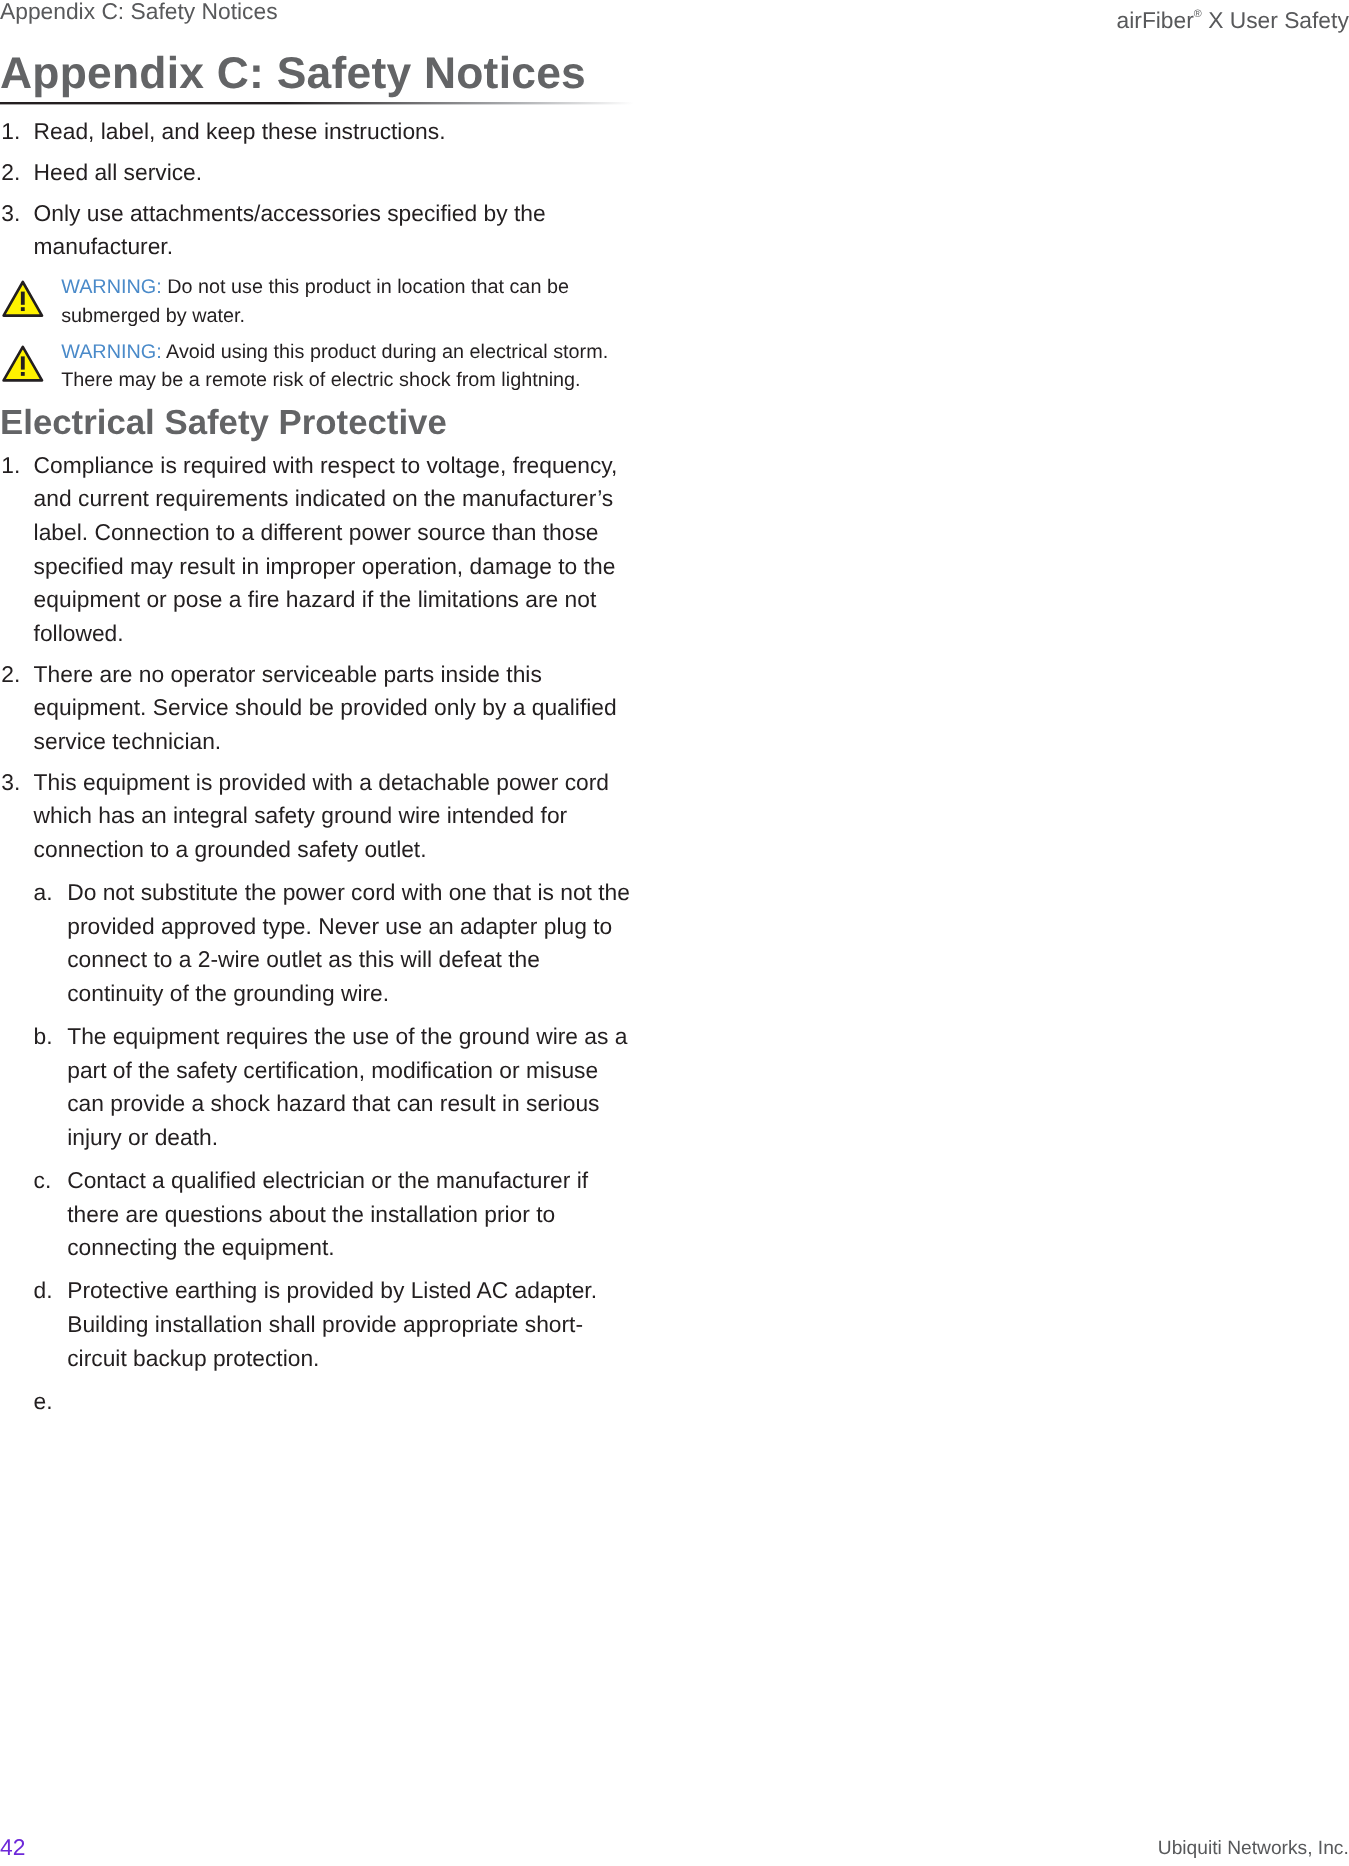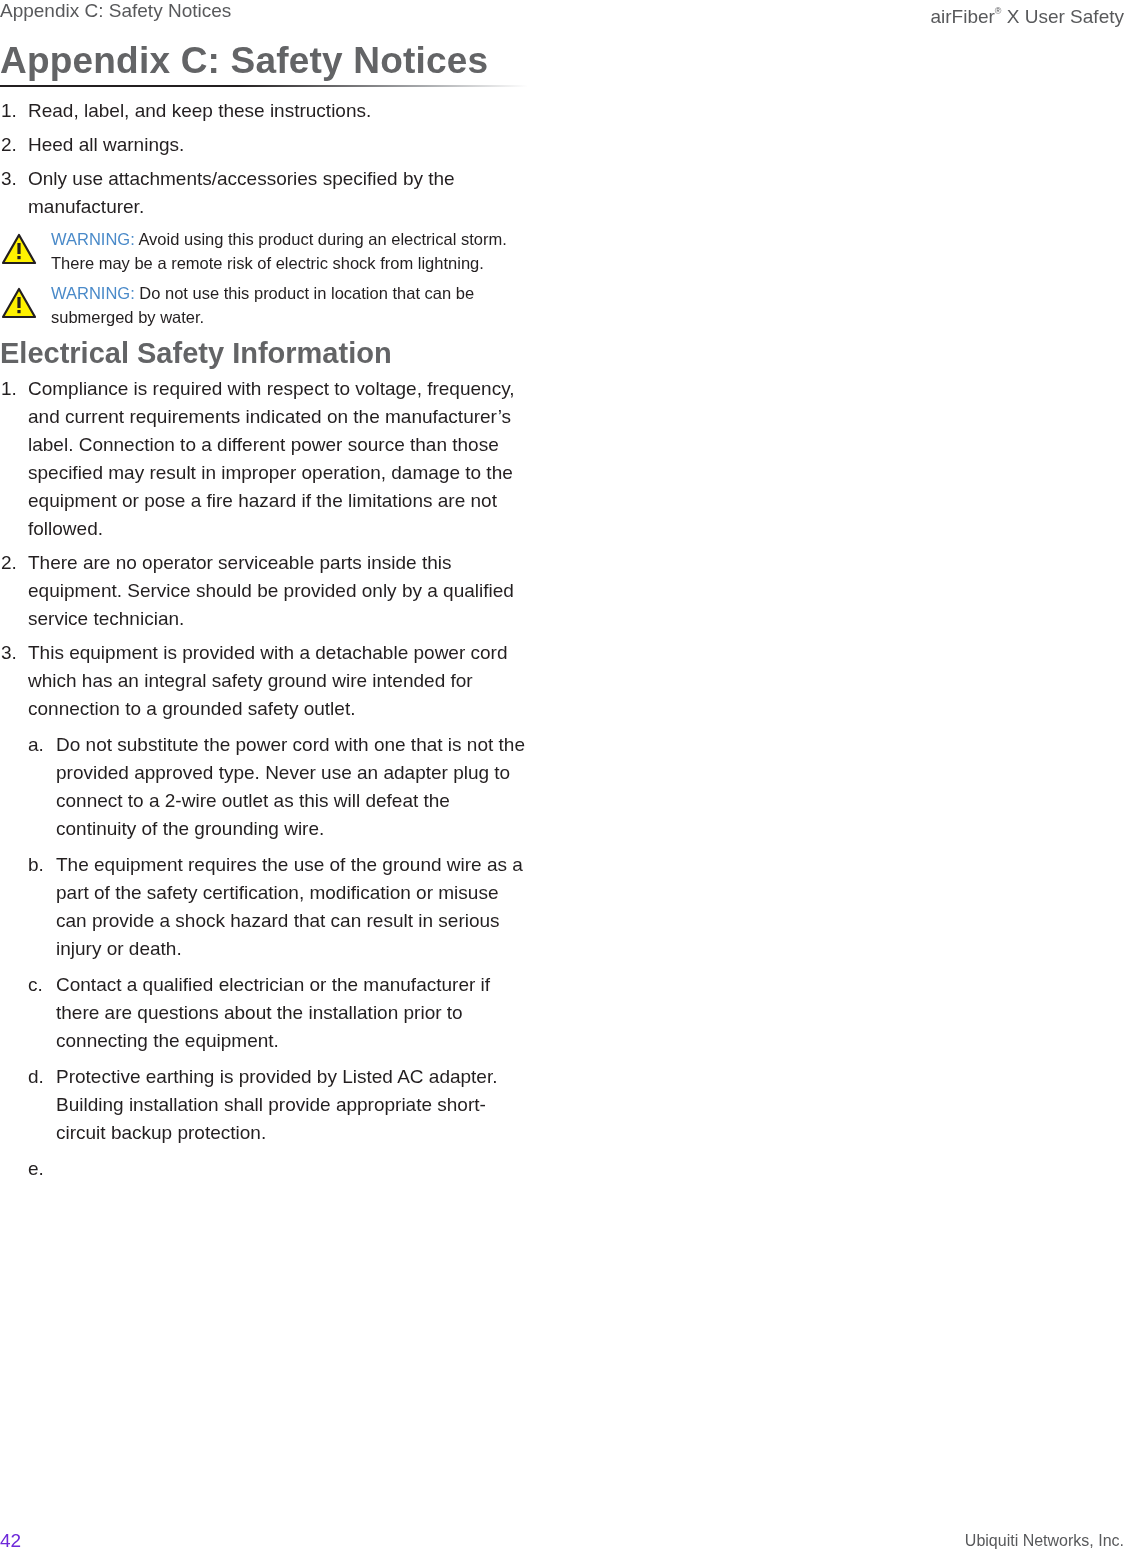--- a/index.html
+++ b/index.html
@@ -58,42 +58,42 @@
 
 <div class="running-header-left">Appendix C: Safety Notices</div>
 <div class="running-header-right"><span>airFiber</span><sup>®</sup><span> X User Safety</span></div>
 
 <div class="content">
   <h1 class="page-title">Appendix C: Safety Notices</h1>
   <div class="title-rule"></div>
 
   <ol class="list">
     <li class="item"><span class="num">1.</span><span>Read, label, and keep these instructions.</span></li>
-    <li class="item"><span class="num">2.</span><span>Heed all warnings.</span></li>
+    <li class="item"><span class="num">2.</span><span>Heed all service.</span></li>
     <li class="item"><span class="num">3.</span><span>Only use attachments/accessories specified by the manufacturer.</span></li>
   </ol>
 
   <div class="warning">
     <svg class="warn-icon" viewBox="0 0 36 32">
       <path d="M18 2 L34 30 L2 30 Z" fill="#fff200" stroke="#231f20" stroke-width="2.2" stroke-linejoin="round"></path>
       <rect x="16.4" y="10" width="3.2" height="11" fill="#231f20"></rect>
       <rect x="16.4" y="23" width="3.2" height="3.2" fill="#231f20"></rect>
     </svg>
-    <span class="warn-label">WARNING:</span><span> Avoid using this product during an electrical storm. There may be a remote risk of electric shock from lightning.</span>
+    <span class="warn-label">WARNING:</span><span> Do not use this product in location that can be submerged by water.</span>
   </div>
   <div class="warning">
     <svg class="warn-icon" viewBox="0 0 36 32">
       <path d="M18 2 L34 30 L2 30 Z" fill="#fff200" stroke="#231f20" stroke-width="2.2" stroke-linejoin="round"></path>
       <rect x="16.4" y="10" width="3.2" height="11" fill="#231f20"></rect>
       <rect x="16.4" y="23" width="3.2" height="3.2" fill="#231f20"></rect>
     </svg>
-    <span class="warn-label">WARNING:</span><span> Do not use this product in location that can be submerged by water.</span>
+    <span class="warn-label">WARNING:</span><span> Avoid using this product during an electrical storm. There may be a remote risk of electric shock from lightning.</span>
   </div>
 
-  <h2 class="section-title">Electrical Safety Information</h2>
+  <h2 class="section-title">Electrical Safety Protective</h2>
 
   <ol class="list">
     <li class="item"><span class="num">1.</span><span>Compliance is required with respect to voltage, frequency, and current requirements indicated on the manufacturer’s label. Connection to a different power source than those specified may result in improper operation, damage to the equipment or pose a fire hazard if the limitations are not followed.</span></li>
     <li class="item"><span class="num">2.</span><span>There are no operator serviceable parts inside this equipment. Service should be provided only by a qualified service technician.</span></li>
     <li class="item"><span class="num">3.</span><span>This equipment is provided with a detachable power cord which has an integral safety ground wire intended for connection to a grounded safety outlet.</span>
       <ol class="sub-list">
         <li class="sub-item"><span class="num">a.</span><span>Do not substitute the power cord with one that is not the provided approved type. Never use an adapter plug to connect to a 2-wire outlet as this will defeat the continuity of the grounding wire.</span></li>
         <li class="sub-item"><span class="num">b.</span><span>The equipment requires the use of the ground wire as a part of the safety certification, modification or misuse can provide a shock hazard that can result in serious injury or death.</span></li>
         <li class="sub-item"><span class="num">c.</span><span>Contact a qualified electrician or the manufacturer if there are questions about the installation prior to connecting the equipment.</span></li>
         <li class="sub-item"><span class="num">d.</span><span>Protective earthing is provided by Listed AC adapter. Building installation shall provide appropriate short-circuit backup protection.</span></li>

